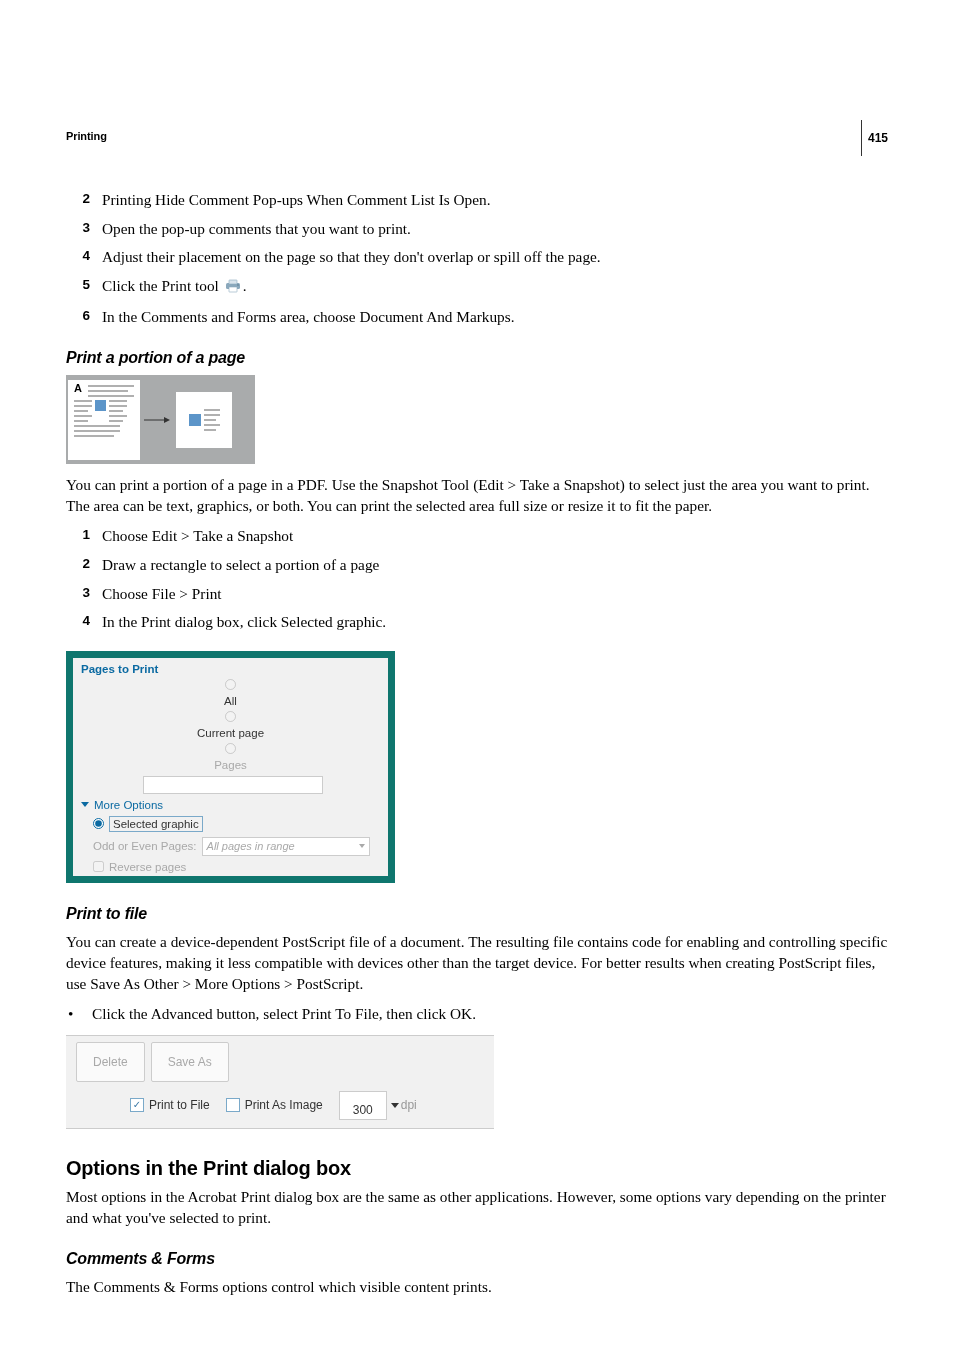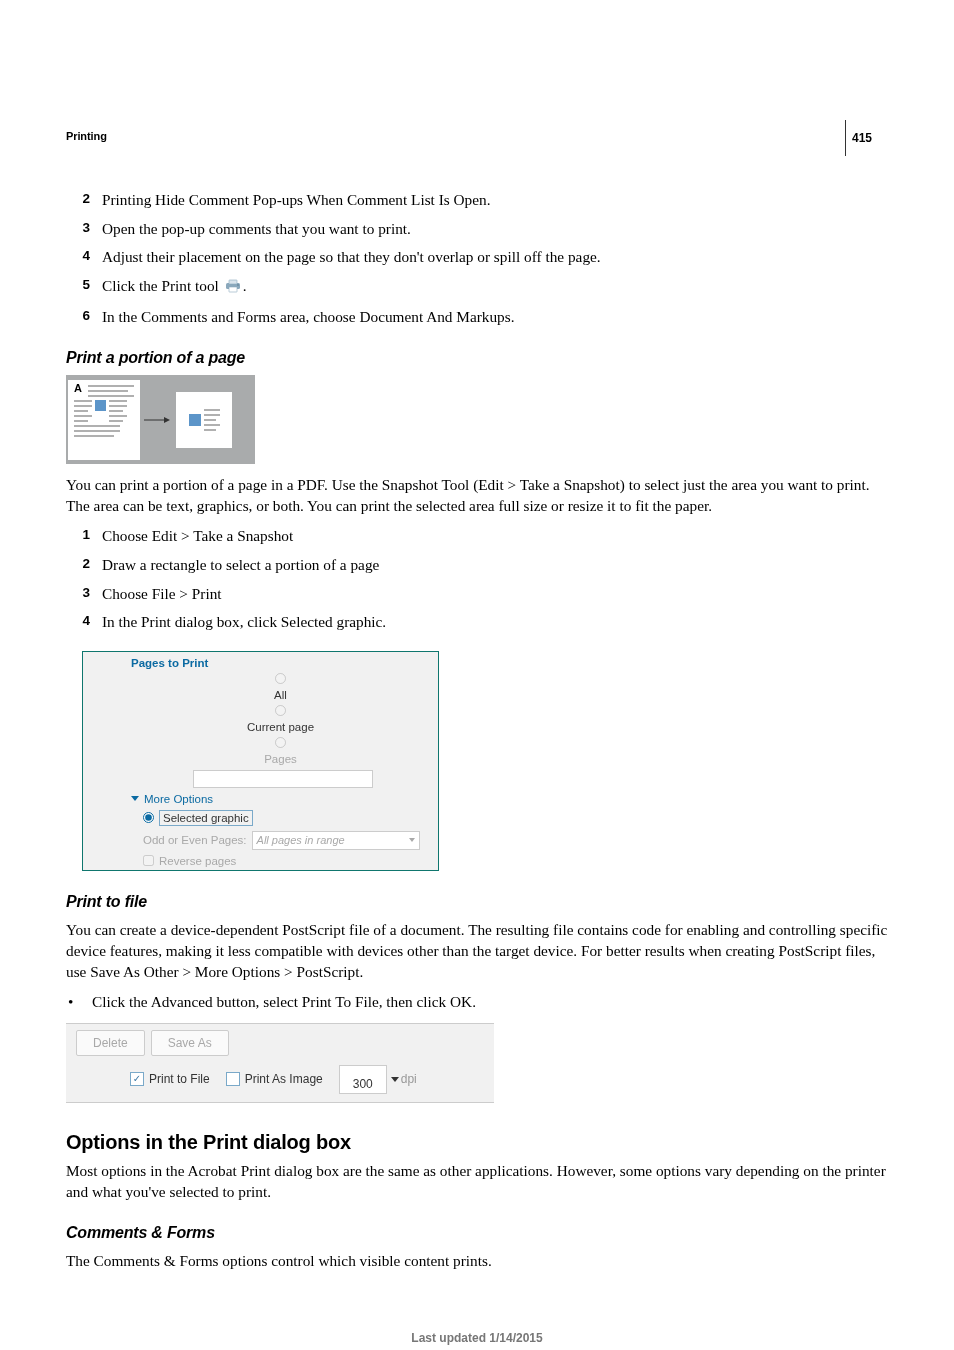--- a/index.html
+++ b/index.html
@@ -9,21 +9,21 @@
     background: #fff;
     width: 954px;
   }
   .page {
     padding: 130px 66px 40px 66px;
     position: relative;
   }
   .pagenum-area {
     position: absolute;
     top: 120px;
-    right: 82px;
+    right: 66px;
     display: flex;
     align-items: center;
   }
   .pagenum-rule {
     width: 1px;
     height: 36px;
     background: #333;
     margin-right: 6px;
   }
   .pagenum {
@@ -183,27 +183,26 @@
     display: flex;
     flex-direction: column;
     gap: 3px;
   }
   .rl { height: 2px; width: 16px; background: #b0b0b0; }
   .rl.short { width: 12px; }
 
   
   .pages-panel {
     width: 315px;
-    border: 1px solid #0f766e;
+    border: 7px solid #0f766e;
     background: #f1f1f1;
     font-family: "Segoe UI", Tahoma, Arial, sans-serif;
     font-size: 11.5px;
     color: #333;
-    margin: 8px 0 12px 16px;
-    padding-left: 40px;
+    margin: 8px 0 12px 0;
   }
   .pages-panel .hdr {
     color: #0b6aa2;
     font-weight: 700;
     padding: 5px 8px 2px 8px;
     font-size: 11.5px;
   }
   .pages-panel .row {
     display: flex;
     align-items: center;
@@ -285,21 +284,21 @@
   }
   .adv-bar .toprow {
     display: flex;
     gap: 6px;
     padding: 6px 10px 3px 10px;
   }
   .adv-bar .btn {
     border: 1px solid #ccc;
     background: #fafafa;
     color: #a9a9a9;
-    padding: 5px 16px;
+    padding: 12px 16px;
     font-size: 12px;
     border-radius: 2px;
   }
   .adv-bar .botrow {
     display: flex;
     align-items: center;
     gap: 16px;
     padding: 6px 10px 8px 64px;
     font-size: 12px;
     color: #333;

